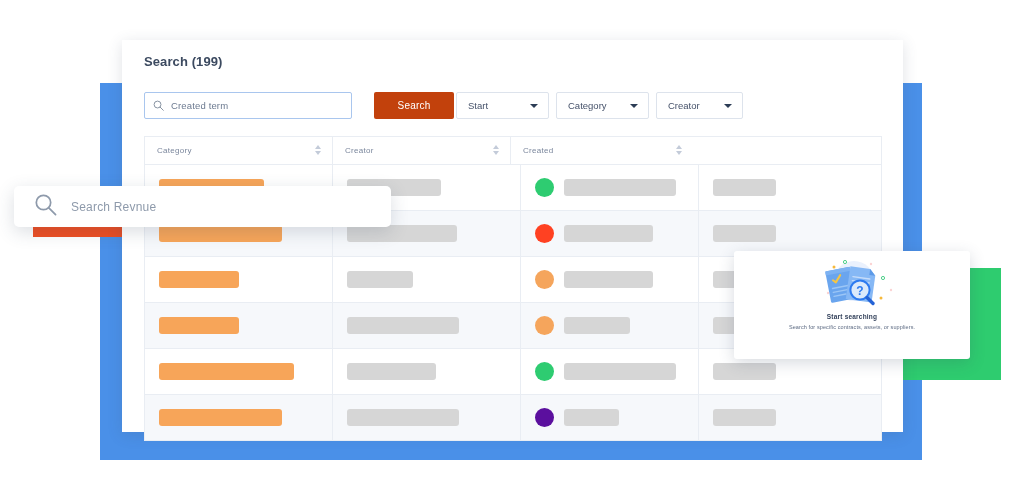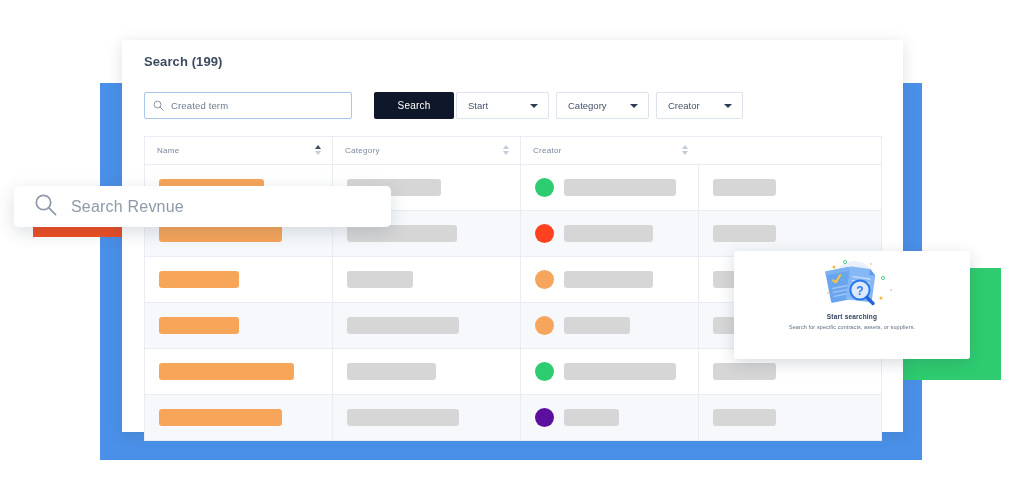--- a/index.html
+++ b/index.html
@@ -43,21 +43,21 @@
     position:absolute;left:0;top:0;width:206px;height:25px;
     border:1px solid #a9c6ee;border-radius:2px;background:#fff;
     display:flex;align-items:center;
   }
   .search-field .mag{margin-left:8px;display:block;}
   .search-field .ph{
     margin-left:7px;font-size:9.5px;color:#6c7a90;letter-spacing:.15px;
   }
   .search-btn{
     position:absolute;left:230px;top:0;width:80px;height:27px;
-    background:#0f172a;border-radius:2px;color:#fff;
+    background:#c2410c;border-radius:2px;color:#fff;
     font-size:10px;display:flex;align-items:center;justify-content:center;
     letter-spacing:.2px;
   }
   .sel{
     position:absolute;top:0;height:25px;border:1px solid #dde3ec;border-radius:2px;
     background:#fff;display:flex;align-items:center;
     font-size:9.5px;color:#46526a;
   }
   .sel .lbl{margin-left:11px;}
   .sel .caret{
@@ -117,21 +117,21 @@
 
   
   .overlay-search{
     position:absolute;left:14px;top:186px;width:377px;height:41px;
     background:#ffffff;border-radius:5px;
     box-shadow:0 5px 18px rgba(55,70,95,.18);
     display:flex;align-items:center;
   }
   .overlay-search .mag{margin-left:20px;display:block;}
   .overlay-search .txt{
-    margin-left:14px;font-size:16px;color:#8e9aab;letter-spacing:.2px;
+    margin-left:14px;font-size:12px;color:#8e9aab;letter-spacing:.2px;
   }
 
   
   .overlay-card{
     position:absolute;left:734px;top:251px;width:236px;height:108px;
     background:#ffffff;border-radius:3px;
     box-shadow:0 4px 16px rgba(55,70,95,.20);
     text-align:center;
   }
   .illus{position:relative;width:96px;height:54px;margin:6px auto 0;}
@@ -181,36 +181,36 @@
       </div>
 
       <div class="sel" id="sel-creator">
         <span class="lbl">Creator</span>
         <span class="caret"></span>
       </div>
     </div>
 
     <div class="table">
       <div class="thead" id="thead">
-          <div class="th c-name">
-            <span class="tlbl">Name</span>
-            <span class="sorter active">
-              <i class="up"></i>
-              <i class="dn"></i>
-            </span>
-          </div>
           <div class="th c-cat">
             <span class="tlbl">Category</span>
             <span class="sorter">
               <i class="up"></i>
               <i class="dn"></i>
             </span>
           </div>
           <div class="th c-creator">
             <span class="tlbl">Creator</span>
+            <span class="sorter">
+              <i class="up"></i>
+              <i class="dn"></i>
+            </span>
+          </div>
+          <div class="th c-created">
+            <span class="tlbl">Created</span>
             <span class="sorter">
               <i class="up"></i>
               <i class="dn"></i>
             </span>
           </div>
         </div>
       <div id="tbody">
           <div class="trow">
             <div class="td c-name">
               <div class="bar orange" style="width: 105px;"></div>

